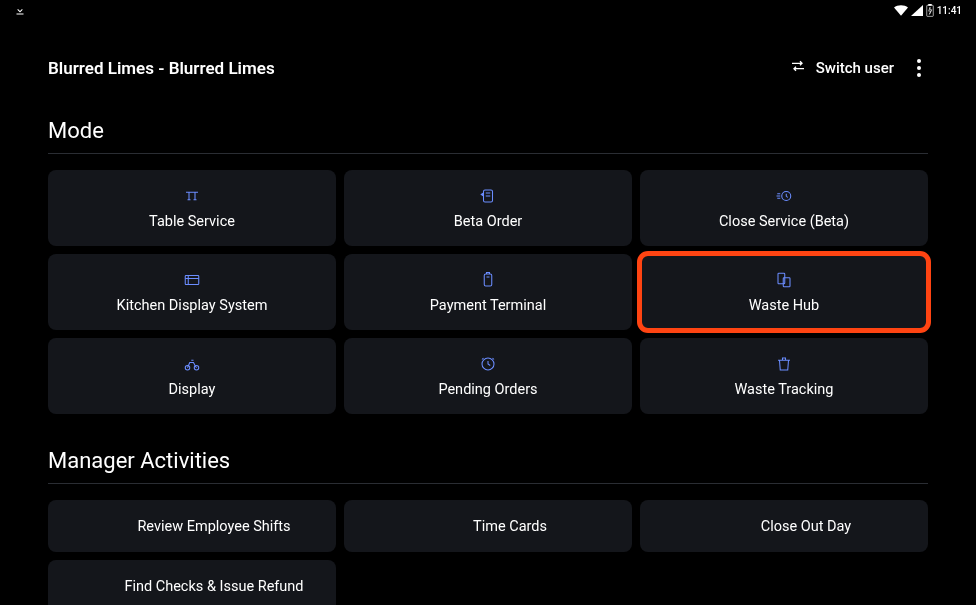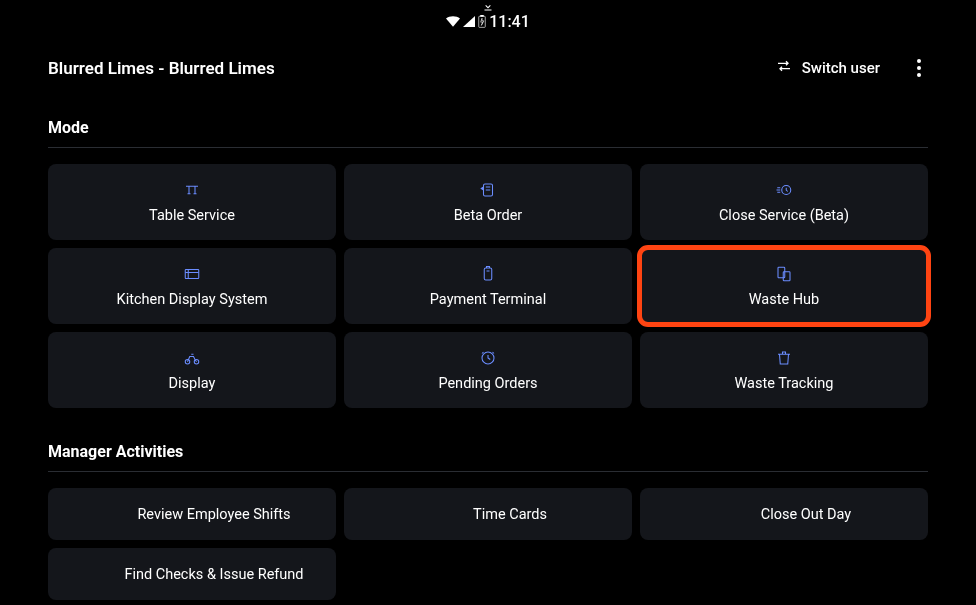--- a/index.html
+++ b/index.html
@@ -1,28 +1,28 @@
 <!DOCTYPE html>
 <html><head>
 <meta charset="utf-8">
 <style>
   * { box-sizing: border-box; margin: 0; padding: 0; }
   html, body { width: 976px; height: 605px; background: #000; color: #fff; font-family: -apple-system, "Segoe UI", Roboto, Arial, sans-serif; overflow: hidden; }
   .screen { width: 976px; height: 605px; position: relative; padding: 0 14px; }
-  .statusbar { position: absolute; top: 0; left: 0; right: 0; height: 20px; display: flex; align-items: center; justify-content: space-between; padding: 0 14px; font-size: 16px; font-weight: 500; color: #fff; flex-direction: column; }
+  .statusbar { position: absolute; top: 0; left: 0; right: 0; height: 20px; display: flex; align-items: center; justify-content: space-between; padding: 0 14px; font-size: 10px; font-weight: 500; color: #fff; }
   .statusbar .left { display: flex; align-items: center; gap: 6px; }
   .statusbar .right { display: flex; align-items: center; gap: 3px; }
   .statusbar svg { display: block; }
   .topbar { position: absolute; top: 24px; left: 14px; right: 14px; height: 88px; display: flex; align-items: center; justify-content: space-between; padding: 0 34px 0 34px; }
   .topbar .title { font-size: 17px; font-weight: 600; }
-  .topbar .actions { display: flex; align-items: center; gap: 30px; }
+  .topbar .actions { display: flex; align-items: center; gap: 16px; }
   .switch-user { display: flex; align-items: center; gap: 10px; font-size: 15px; font-weight: 500; cursor: pointer; }
   .overflow { cursor: pointer; display:flex; align-items:center; justify-content:center; width:18px; height:24px; }
   .content { position: absolute; top: 100px; left: 14px; right: 14px; bottom: 0; padding: 0 34px; overflow: hidden; }
-  .section-title { font-size: 16px; font-weight: 700; margin-top: 18px; margin-bottom: 10px; }
+  .section-title { font-size: 22px; font-weight: 400; margin-top: 18px; margin-bottom: 10px; }
   .divider { border: none; border-top: 1px solid #2a2d33; margin-bottom: 16px; }
   .grid { display: grid; grid-template-columns: repeat(3, 1fr); gap: 8px; }
   .tile { background: #14161b; border-radius: 8px; height: 76px; display: flex; flex-direction: column; align-items: center; justify-content: center; gap: 8px; cursor: pointer; position: relative; }
   .tile.highlight { outline: 5px solid #ff4412; outline-offset: -2px; }
   .tile .icon { width: 18px; height: 18px; display: flex; align-items: center; justify-content: center; }
   .tile .icon svg { stroke: #6b8dff; fill: none; stroke-width: 1.4; }
   .tile .label { font-size: 14.5px; font-weight: 400; color: #fff; text-align: center; padding: 0 8px; }
   .tile.flat { flex-direction: row; justify-content: center; height: 52px; }
   .tile.flat .label { font-size: 14.5px; margin-left: 44px; }
 </style>

